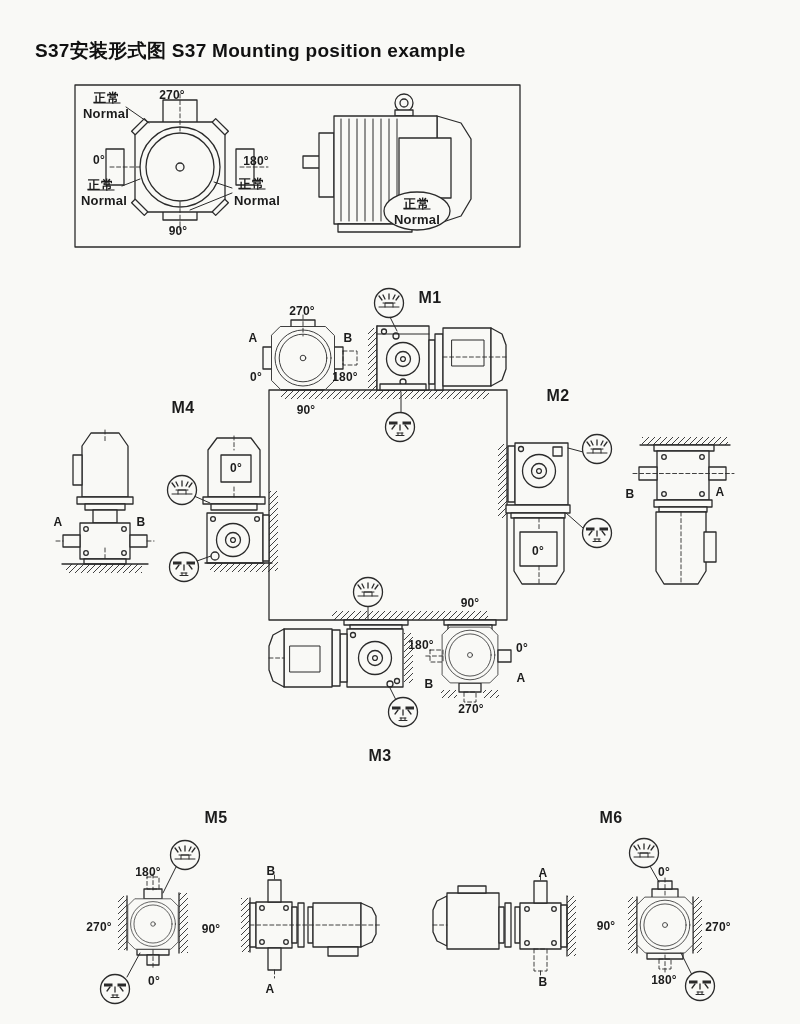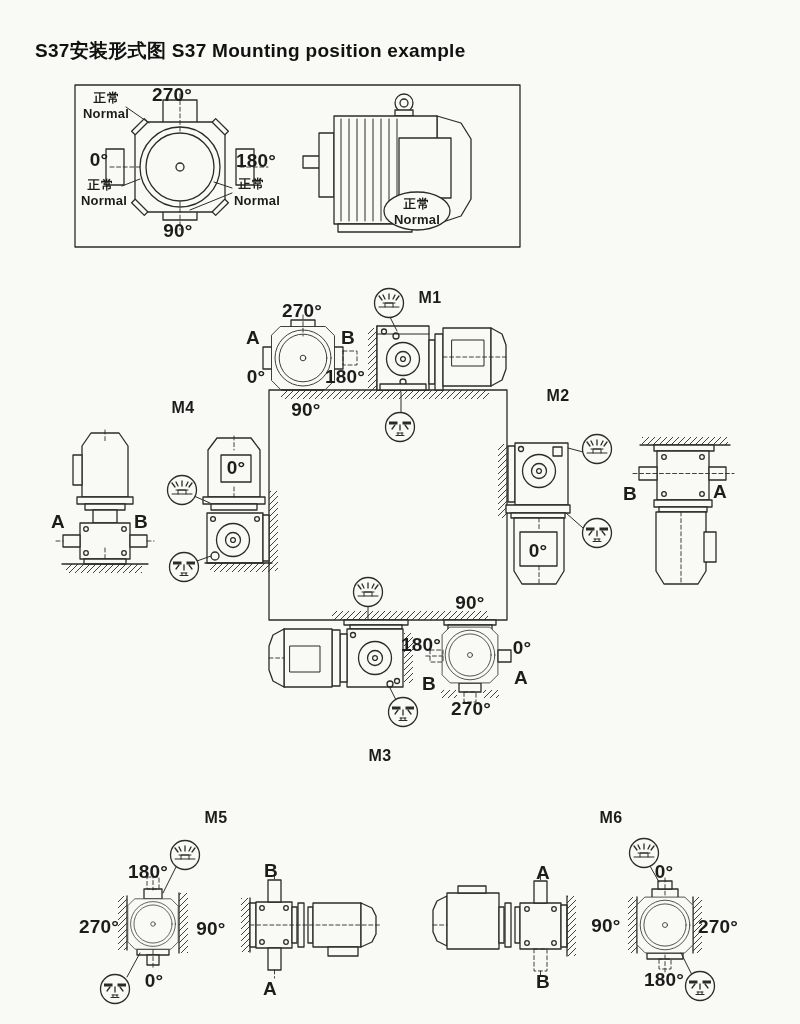--- a/index.html
+++ b/index.html
@@ -3,23 +3,23 @@
 <meta charset="utf-8">
 <style>
   html,body{margin:0;padding:0;background:#d9d9d6;}
   .page{position:relative;width:800px;height:1024px;margin:0 auto;background:#f9f9f6;
         font-family:"Liberation Sans",sans-serif;overflow:hidden;}
   svg.art{position:absolute;left:0;top:0;}
   .ln{fill:none;stroke:#2b2b2b;stroke-width:1.3;stroke-linejoin:round;stroke-linecap:round;}
   .th{stroke-width:1;}
   .fw{fill:#f9f9f6;}
   .dsh{stroke-dasharray:4 2.6;stroke-width:0.9;}
-  .lb{position:absolute;transform:translate(-50%,-50%);font-weight:700;font-size:19px;
+  .lb{position:absolute;transform:translate(-50%,-50%);font-weight:700;font-size:12px;
       color:#1c1c1c;white-space:nowrap;letter-spacing:.2px;}
-  .cn{font-size:12.5px;letter-spacing:1px;}
+  .cn{font-size:12.5px;letter-spacing:1px;text-decoration:underline;}
   .en{font-size:13px;}
   .pos{font-size:16px;letter-spacing:.5px;}
   .title{position:absolute;left:35px;top:51px;transform:translateY(-50%);font-size:19px;
          font-weight:700;color:#111;letter-spacing:.3px;white-space:nowrap;}
 </style>
 </head>
 <body>
 
 <div class="page">
 

